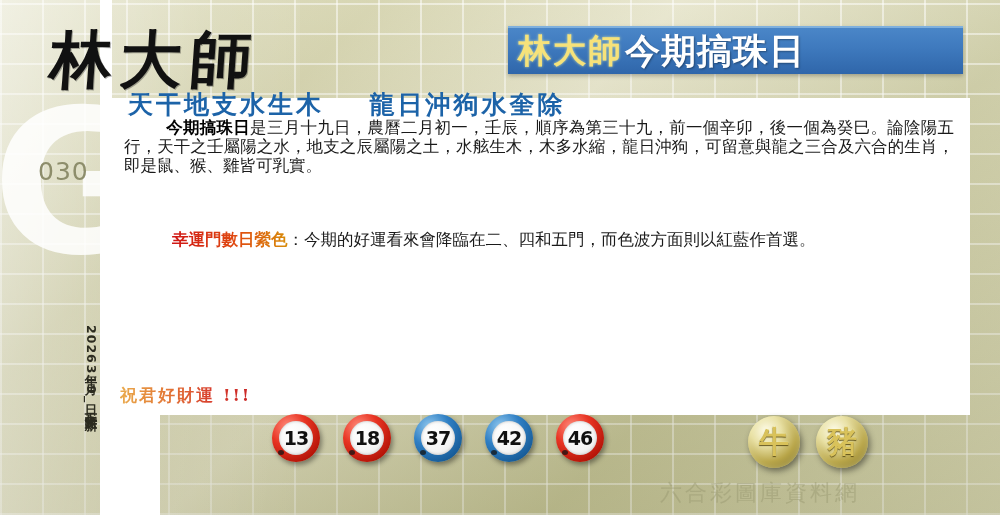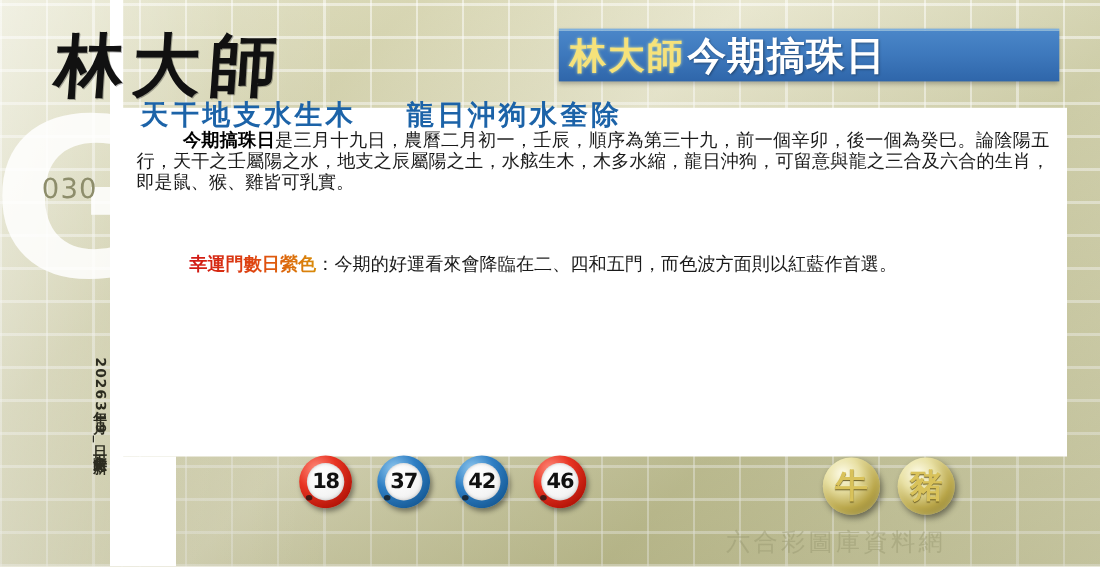--- a/index.html
+++ b/index.html
@@ -342,22 +342,27 @@
 
   <div class="body-text">
     <span class="indent"></span><span class="lead">今期搞珠日</span><span>是三月十九日，農曆二月初一，壬辰，順序為第三十九，前一個辛卯，後一個為癸巳。論陰陽五行，天干之壬屬陽之水，地支之辰屬陽之土，水舷生木，木多水縮，龍日沖狗，可留意與龍之三合及六合的生肖，即是鼠、猴、雞皆可乳實。</span>
   </div>
 
   <div class="lucky-line">
     <span class="indent2"></span><span class="red-head">幸運門數日縈色</span><span>：今期的好運看來會降臨在二、四和五門，而色波方面則以紅藍作首選。</span>
   </div>
 
 
+  <div class="bless">祝君好財運 !!!</div>
 
   <div class="balls">
+    <div class="ball red">
+      <span class="dot"></span>
+      <span class="inner">13</span>
+    </div>
     <div class="ball red">
       <span class="dot"></span>
       <span class="inner">18</span>
     </div>
     <div class="ball blue">
       <span class="dot"></span>
       <span class="inner">37</span>
     </div>
     <div class="ball blue">
       <span class="dot"></span>

